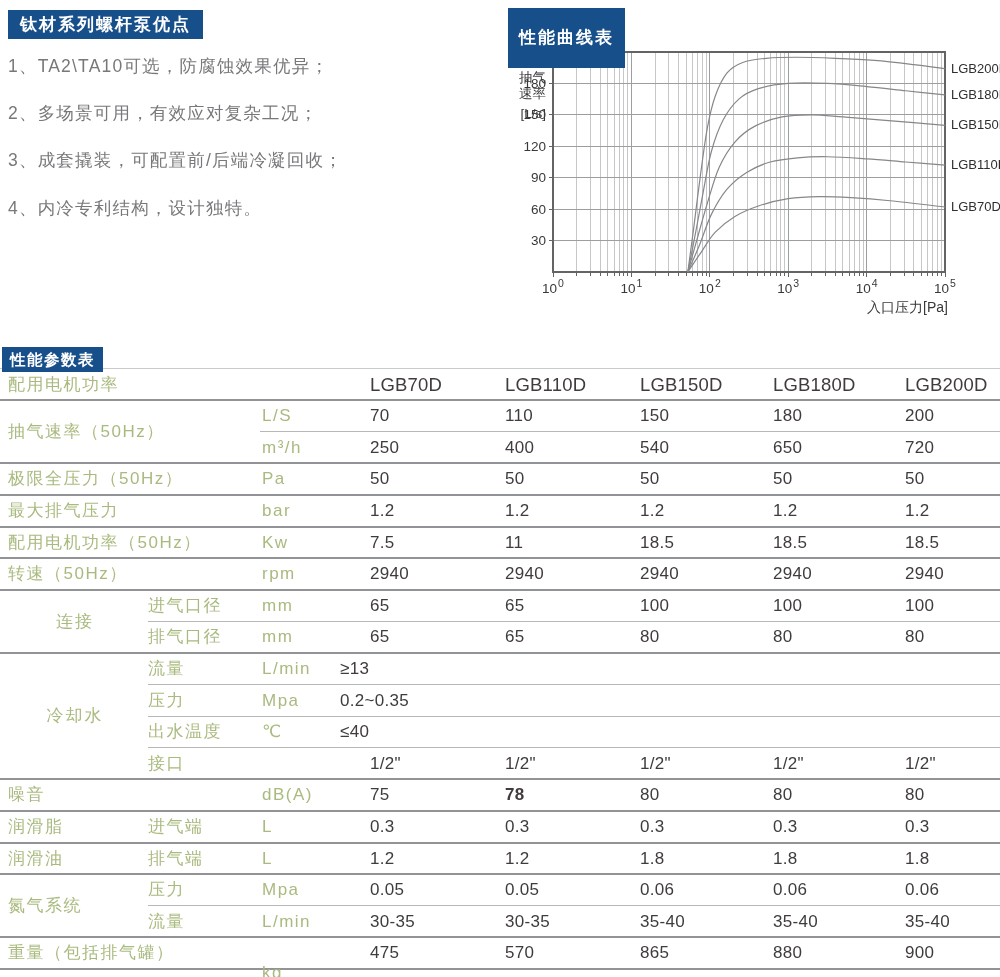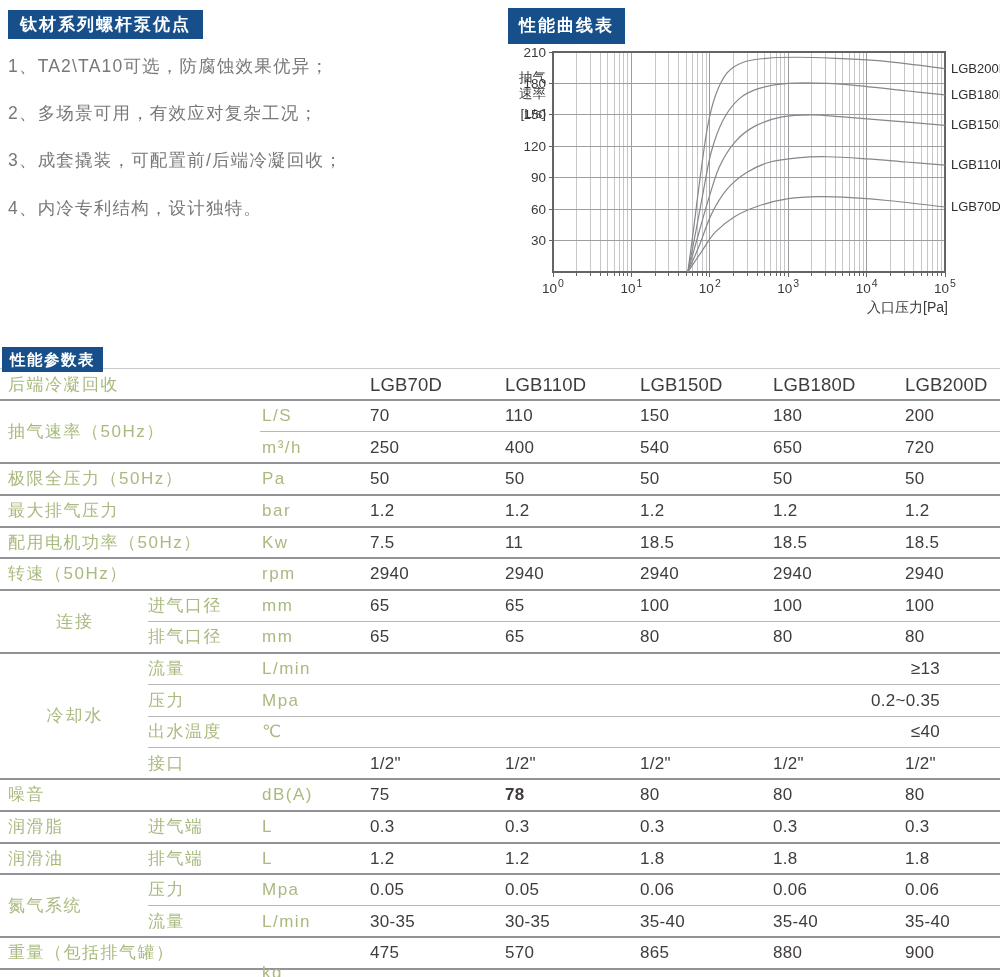--- a/index.html
+++ b/index.html
@@ -1,32 +1,32 @@
 <!DOCTYPE html>
 <html style="--navy: #174f8a; --green: #a9ba7f; --dark: #403b3c;"><head>
 <meta charset="utf-8">
 <style>
   html,body{margin:0;padding:0;background:#ffffff;}
   .page{position:relative;width:1000px;height:977px;background:#fff;overflow:hidden;
         font-family:"Liberation Sans","DejaVu Sans",sans-serif;}
   .hbox{position:absolute;background:var(--navy);color:#fff;font-weight:bold;
         letter-spacing:2px;white-space:nowrap;z-index:3;}
   .hbox-adv{left:8px;top:10px;height:29px;line-height:29px;font-size:17px;padding:0 12px;}
-  .hbox-curve{left:508px;top:8px;height:28px;line-height:28px;font-size:17px;padding:4px 11px;}
+  .hbox-curve{left:508px;top:8px;height:28px;line-height:28px;font-size:17px;padding:16px 11px;}
   .hbox-params{left:2px;top:347px;height:25px;line-height:25px;font-size:15.5px;padding:0 8px;letter-spacing:1.5px;}
   .adv-item{position:absolute;left:8px;height:24px;line-height:24px;font-size:17.5px;
         color:#77787b;letter-spacing:1.2px;white-space:nowrap;}
   #chart{position:absolute;left:500px;top:36px;width:500px;height:300px;overflow:visible;}
   .tline{position:absolute;z-index:0;}
   .cell{position:absolute;white-space:nowrap;z-index:1;}
   .c1,.sub,.unit{color:var(--green);font-size:17px;letter-spacing:1.5px;}
   .c1.ctr{text-align:center;letter-spacing:2px;}
   .val{color:var(--dark);font-size:17px;letter-spacing:0.3px;}
   .val.model{font-size:18.5px;letter-spacing:0.2px;}
-  .val.merged{text-align:right;}
+  .val.merged{text-align:left;}
 </style>
 </head>
 <body>
 
 <div class="page">
 
   <section>
     <div class="hbox hbox-adv">钛材系列螺杆泵优点</div>
     <div id="advList">
         <div class="adv-item" style="top: 54px;">1、TA2\TA10可选，防腐蚀效果优异；</div>
@@ -178,21 +178,21 @@
         <text x="451" y="133.14285714285714" text-anchor="start" font-size="13" fill="#2f2f31">LGB110D</text>
         <path d="M187.848,236C190.20000000000002,232.5079365079365 197.38666666666668,221.68253968253967 201.96,215.04761904761904C206.53333333333333,208.4126984126984 209.8,201.95238095238096 215.288,196.1904761904762C220.776,190.42857142857144 227.70133333333334,184.84126984126985 234.888,180.47619047619048C242.07466666666667,176.11111111111111 249.52266666666668,172.96825396825398 258.408,170C267.29333333333335,167.03174603174602 278.00800000000004,164.23809523809527 288.20000000000005,162.66666666666669C298.39200000000005,161.0952380952381 309.1066666666667,160.74603174603175 319.56,160.57142857142856C330.0133333333333,160.39682539682536 339.16,160.9206349206349 350.92,161.61904761904762C362.68,162.31746031746033 374.44,163.1904761904762 390.12,164.76190476190476C405.8,166.33333333333331 435.85333333333335,170 445,171.04761904761904" fill="none" stroke="#85878a" stroke-width="1.2"></path>
         <text x="451" y="175.04761904761904" text-anchor="start" font-size="13" fill="#2f2f31">LGB70D</text>
       </svg>
   </section>
 
   <section>
     <div class="hbox hbox-params">性能参数表</div>
     <div id="tbl">
         <div class="tline" style="left: 0px; top: 368px; width: 1000px; height: 1px; background: rgb(201, 202, 203);"></div>
-        <div class="cell c1" style="left: 8px; top: 368.5px; width: 340px; height: 31.6px; line-height: 31.6px;">后端冷凝回收</div>
+        <div class="cell c1" style="left: 8px; top: 368.5px; width: 340px; height: 31.6px; line-height: 31.6px;">配用电机功率</div>
         <div class="cell val model" style="left: 370px; top: 368.5px; height: 31.6px; line-height: 31.6px;">LGB70D</div>
         <div class="cell val model" style="left: 505px; top: 368.5px; height: 31.6px; line-height: 31.6px;">LGB110D</div>
         <div class="cell val model" style="left: 640px; top: 368.5px; height: 31.6px; line-height: 31.6px;">LGB150D</div>
         <div class="cell val model" style="left: 773px; top: 368.5px; height: 31.6px; line-height: 31.6px;">LGB180D</div>
         <div class="cell val model" style="left: 905px; top: 368.5px; height: 31.6px; line-height: 31.6px;">LGB200D</div>
         <div class="tline" style="left: 0px; top: 399.1px; width: 1000px; height: 2px; background: rgb(145, 147, 150);"></div>
         <div class="cell c1" style="left: 8px; top: 400.1px; width: 340px; height: 63.2px; line-height: 63.2px;">抽气速率（50Hz）</div>
         <div class="cell unit" style="left: 262px; top: 400.1px; height: 31.6px; line-height: 31.6px;">L/S</div>
         <div class="cell val" style="left: 370px; top: 400.1px; height: 31.6px; line-height: 31.6px;">70</div>
         <div class="cell val" style="left: 505px; top: 400.1px; height: 31.6px; line-height: 31.6px;">110</div>

